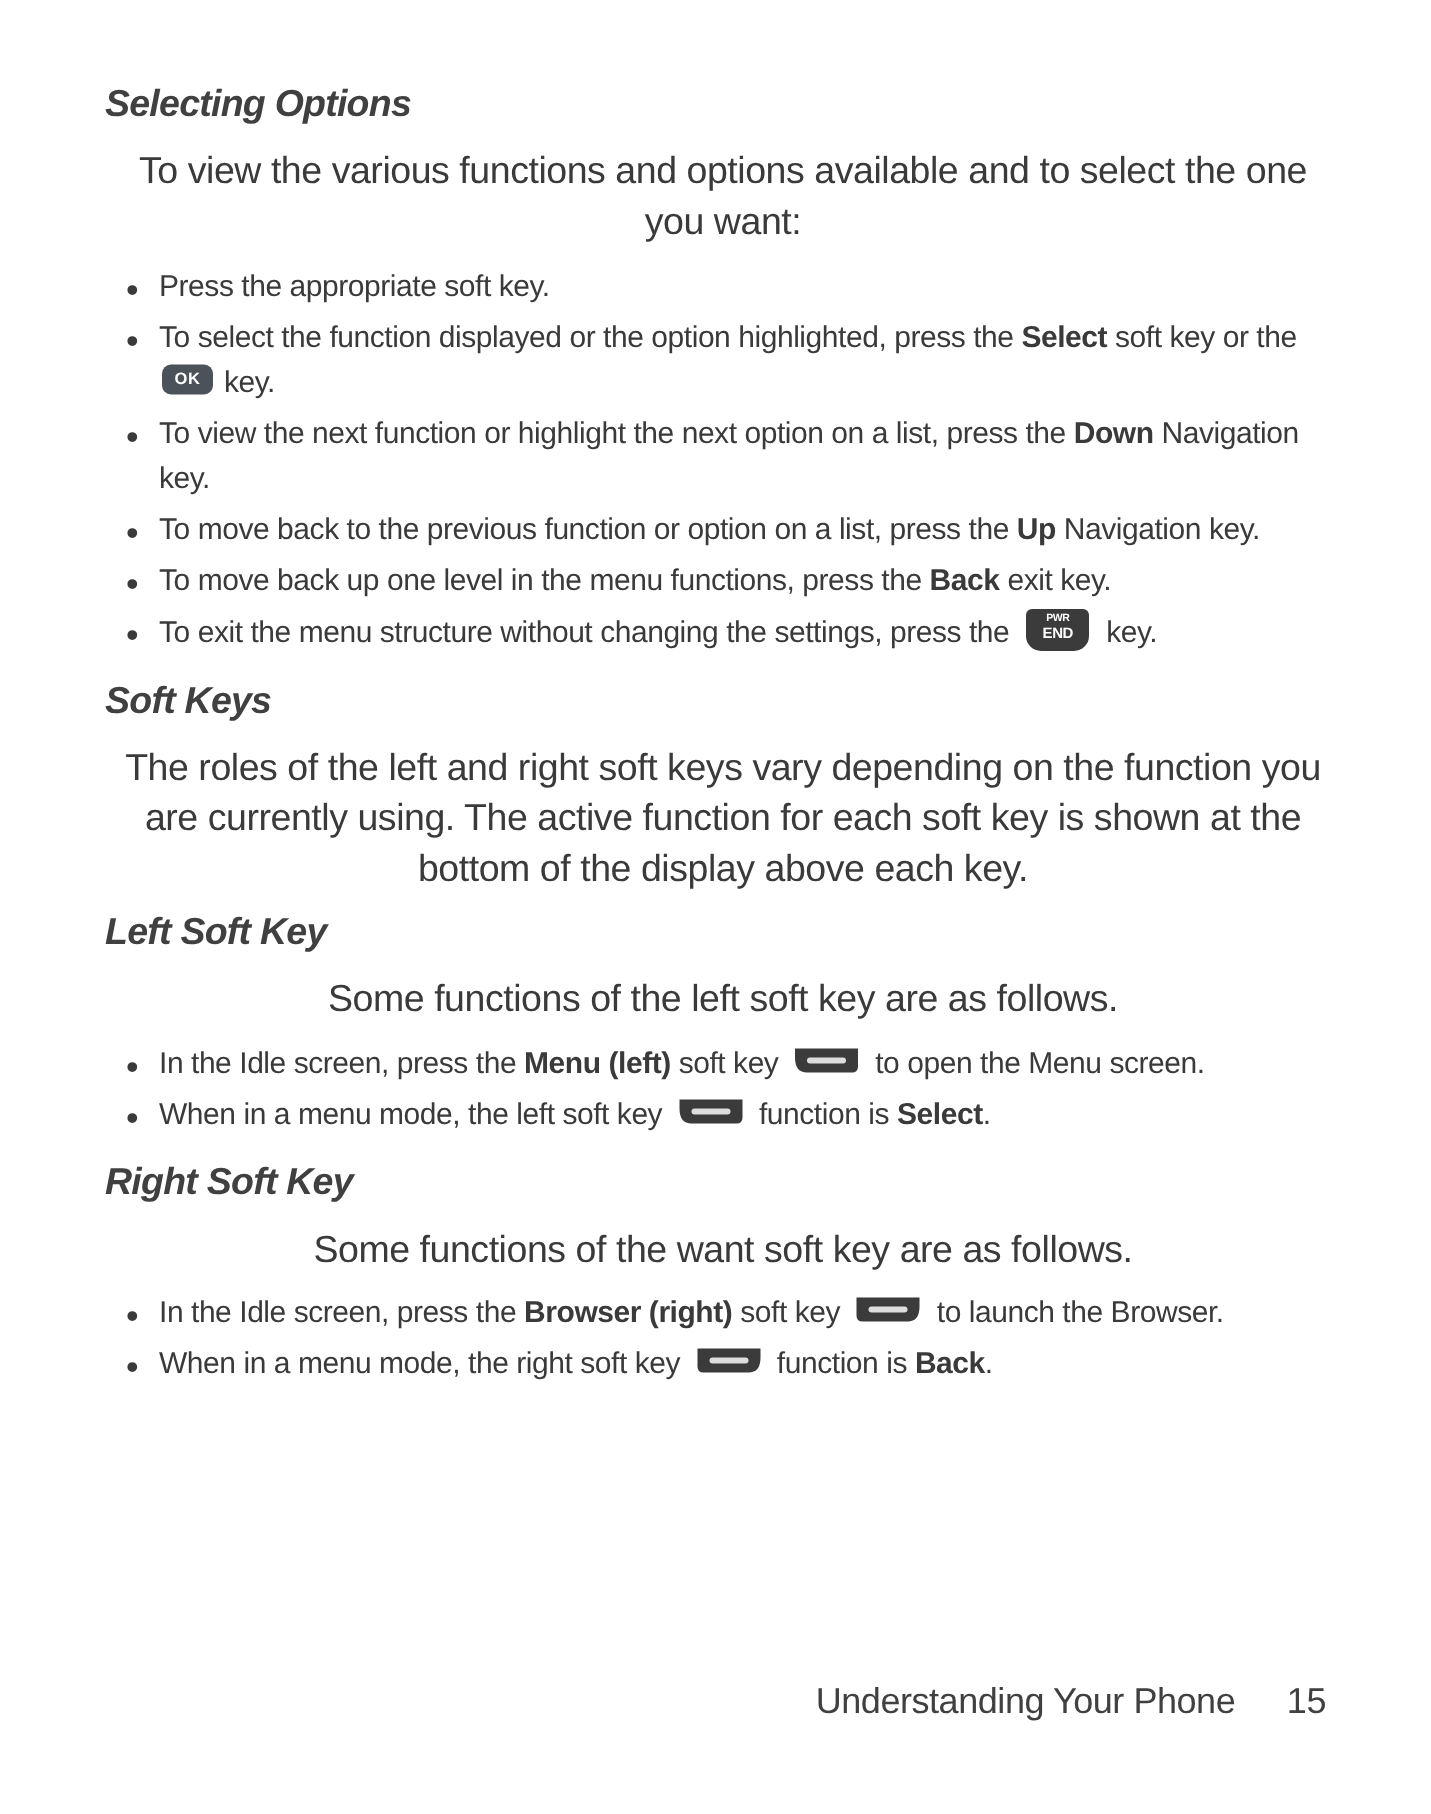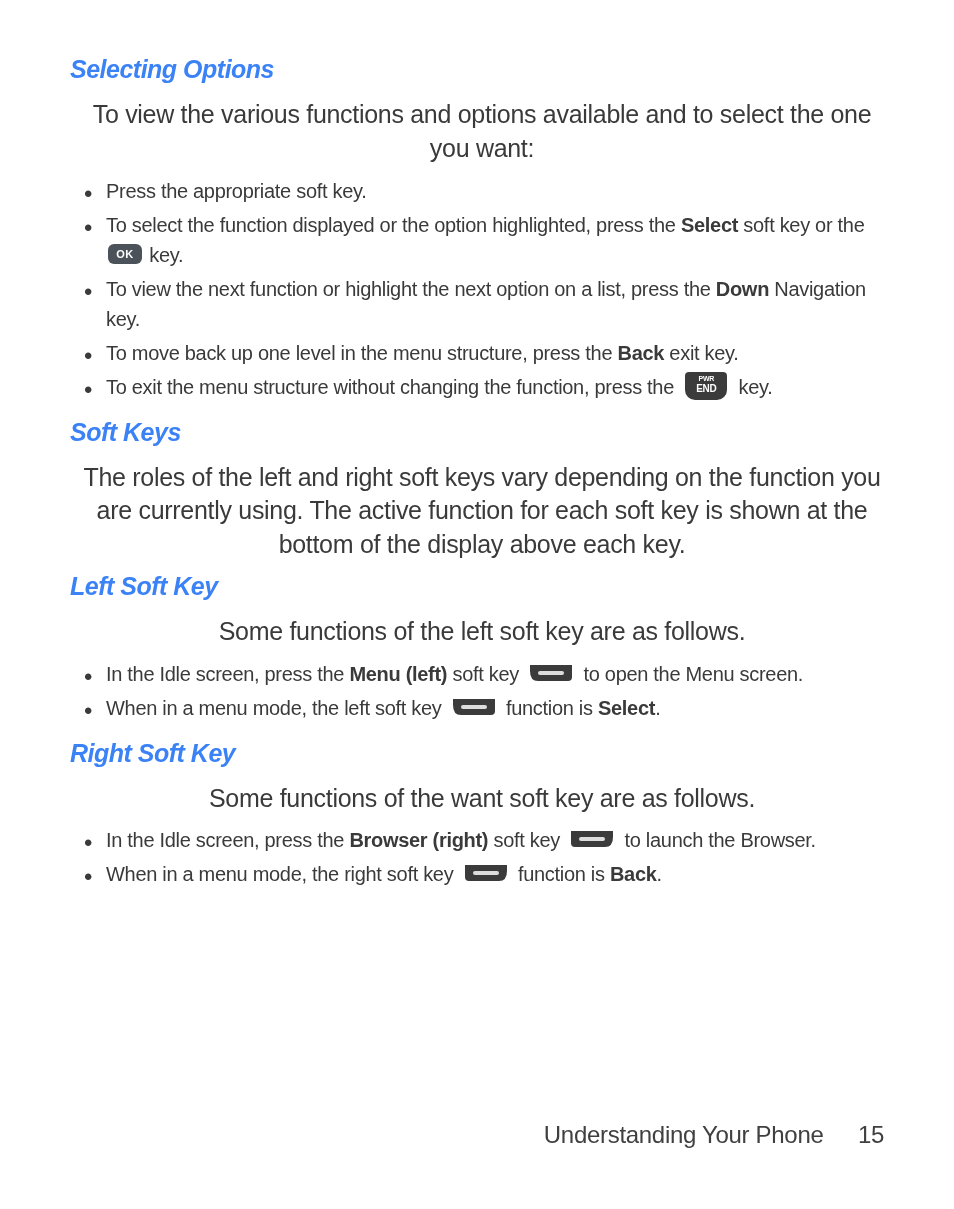--- a/index.html
+++ b/index.html
@@ -10,21 +10,21 @@
     font-stretch:condensed;
     color:#3a3a3a;
     position:relative;
     box-sizing:border-box;
     padding:55px 70px 0 70px;
   }
   .h2{
     font-family:"Helvetica Neue",Helvetica,Arial,sans-serif;
     font-weight:700;
     font-style:italic;
-    color:#3b82f6;
+    color:#404040;
     font-size:25px;
     margin:0 0 14px 0;
     letter-spacing:-0.5px;
   }
   .para{
     font-size:25px;
     line-height:1.35;
     margin:0 0 10px 10px;
     letter-spacing:-0.3px;
     font-stretch:condensed;
@@ -129,24 +129,27 @@
 <ul class="bul">
   <li><span>Press the appropriate soft key.</span></li>
   <li>
     <span>To select the function displayed or the option highlighted, press the </span><span class="b">Select</span><span> soft key or the </span><br>
     <span class="ico ok"></span><span> key.</span>
   </li>
   <li>
     <span>To view the next function or highlight the next option on a list, press the </span><span class="b">Down</span><span> Navigation key.</span>
   </li>
   <li>
-    <span>To move back up one level in the menu structure, press the </span><span class="b">Back</span><span> exit key.</span>
-  </li>
-  <li>
-    <span>To exit the menu structure without changing the function, press the </span>
+    <span>To move back to the previous function or option on a list, press the </span><span class="b">Up</span><span> Navigation key.</span>
+  </li>
+  <li>
+    <span>To move back up one level in the menu functions, press the </span><span class="b">Back</span><span> exit key.</span>
+  </li>
+  <li>
+    <span>To exit the menu structure without changing the settings, press the </span>
     <span class="ico end"></span>
     <span> key.</span>
   </li>
 </ul>
 
 <div class="h2">Soft Keys</div>
 <div class="para">The roles of the left and right soft keys vary depending on the function you are currently using. The active function for each soft key is shown at the bottom of the display above each key.</div>
 
 <div class="h2">Left Soft Key</div>
 <div class="para">Some functions of the left soft key are as follows.</div>

